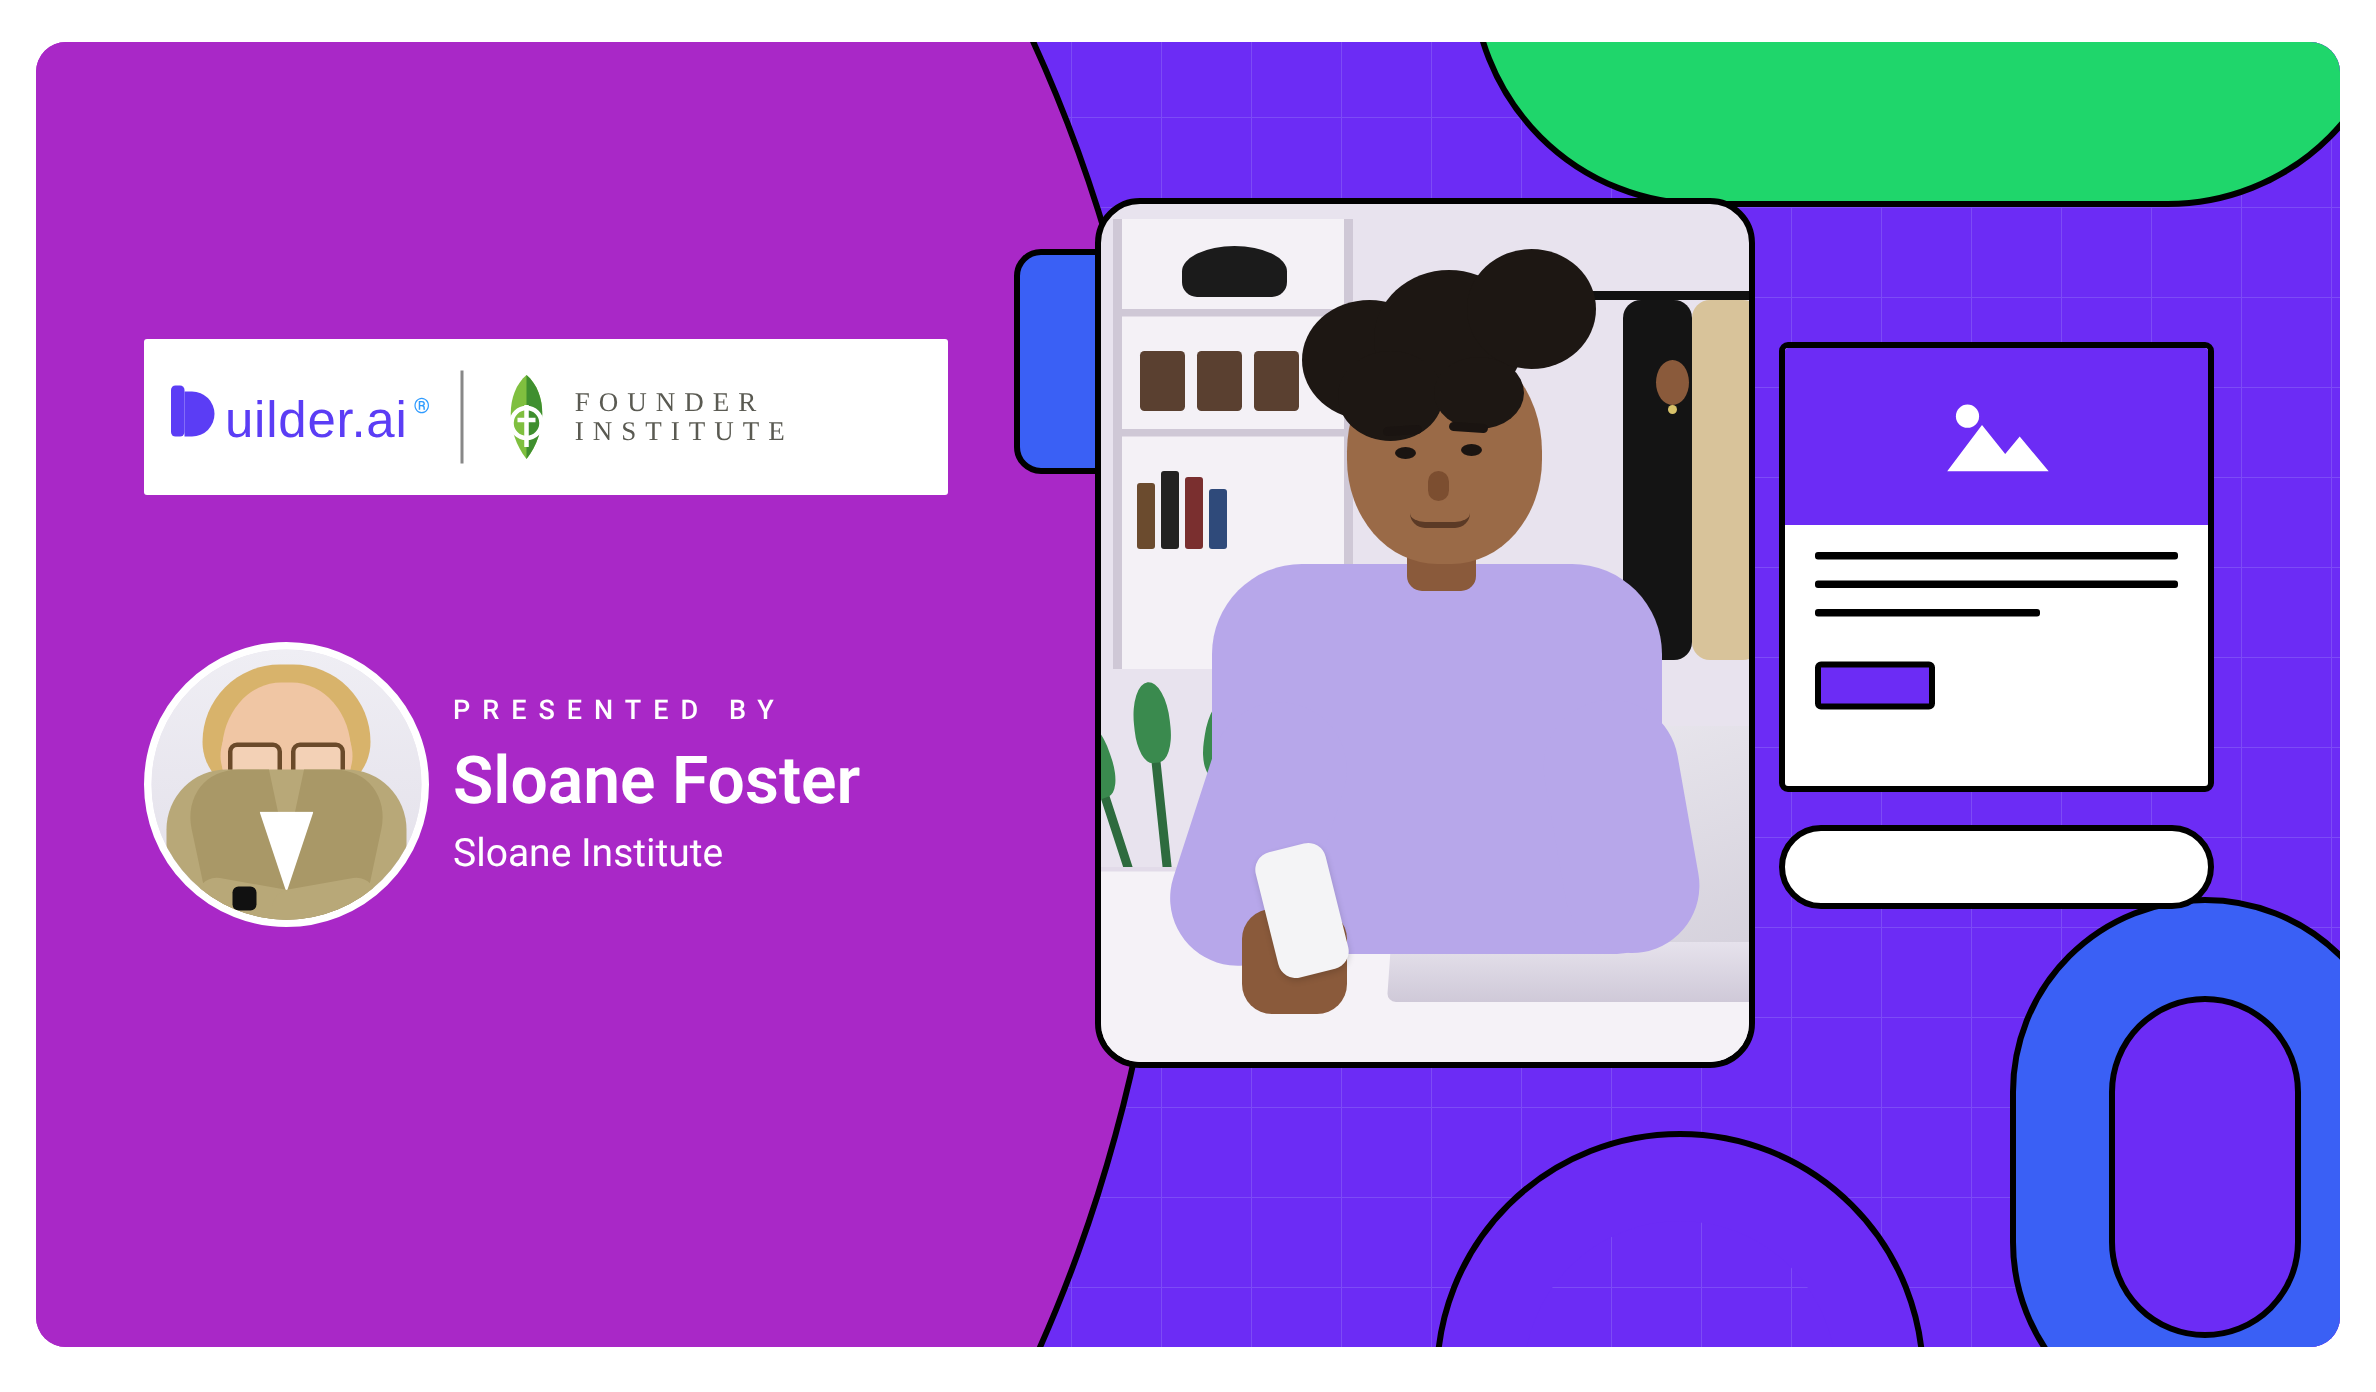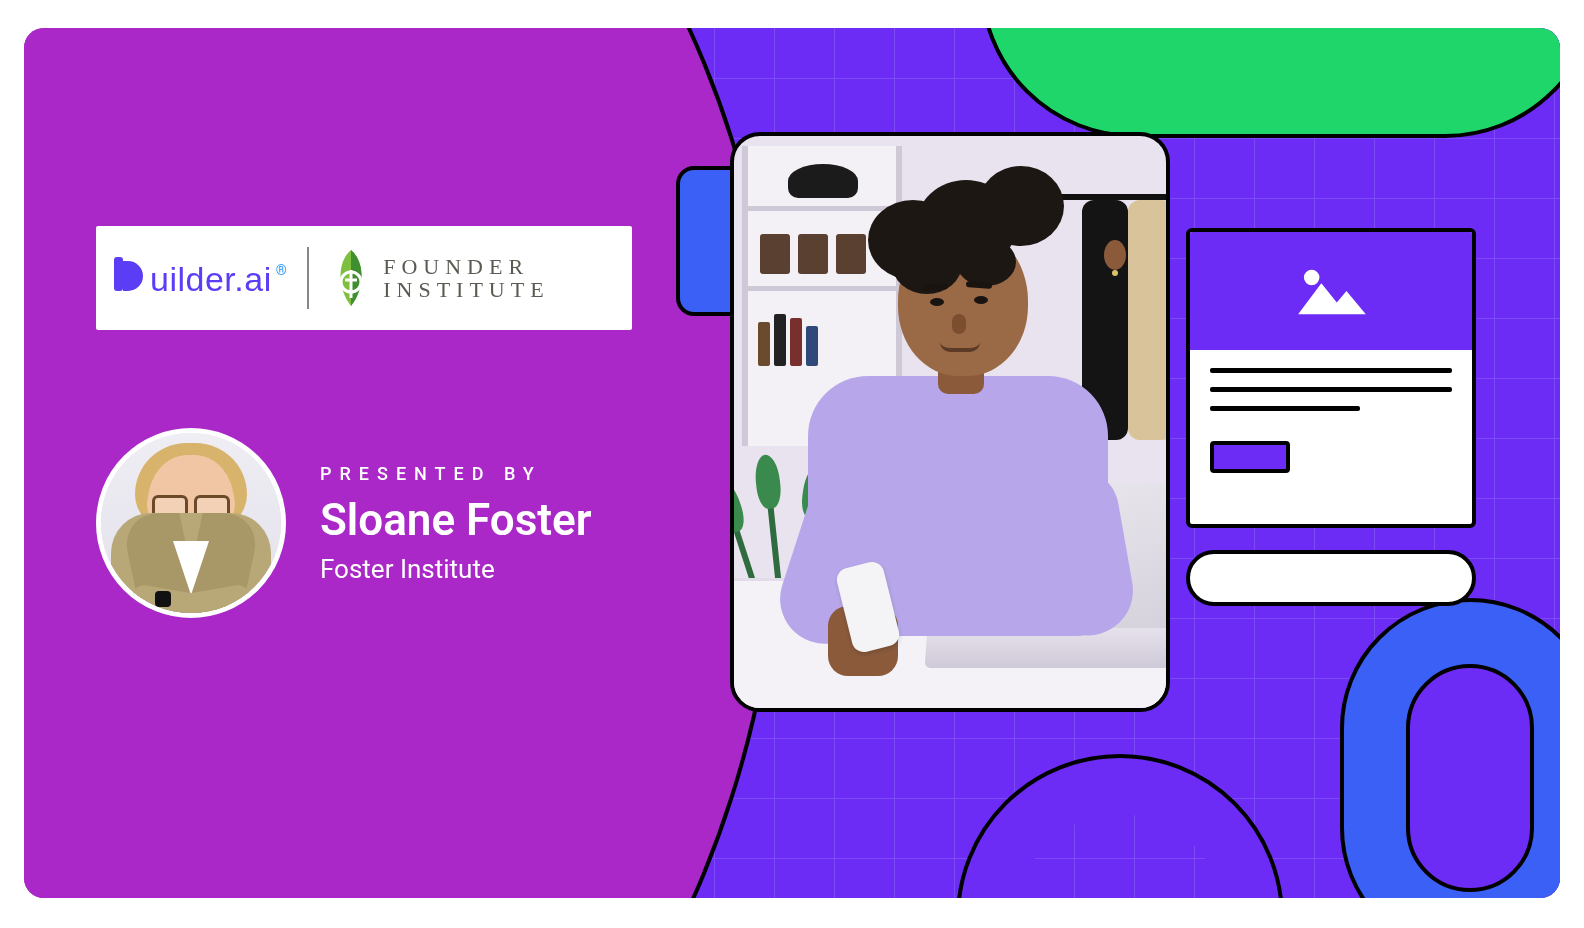--- a/index.html
+++ b/index.html
@@ -283,29 +283,29 @@
   }
   .builder-logo .b-glyph::after{
     content:"";position:absolute;left:9px;top:4px;width:20px;height:30px;background:#5b3df5;border-radius:0 16px 16px 0;
   }
   .builder-logo .txt{font-family:Arial,sans-serif;}
   .builder-logo .reg{color:#2f9bff;font-size:14px;position:relative;top:-16px;left:2px;}
   .vline{width:2px;height:62px;background:#888;}
   .fi-logo{display:flex;align-items:center;gap:12px;}
   .fi-leaf{width:40px;height:60px;position:relative;}
   .fi-leaf svg{width:100%;height:100%;}
-  .fi-text{line-height:1.05;color:#5a5a52;font-family:"Georgia","Times New Roman",serif;letter-spacing:6px;font-size:22px;text-transform:uppercase;}
+  .fi-text{line-height:1.05;color:#5a5a52;font-family:"Georgia","Times New Roman",serif;letter-spacing:6px;font-size:18px;text-transform:uppercase;}
 
   
   .presenter{
     position:absolute;
     left:72px;
     top:400px;
     display:flex;
-    gap:34px;
+    gap:16px;
     align-items:center;
     color:#fff;
   }
   .avatar{
     width:190px;height:190px;border-radius:50%;
     background:#e9e3ef;
     border:5px solid #fff;
     overflow:hidden;
     position:relative;
     flex:0 0 auto;
@@ -467,17 +467,17 @@
       <div class="smile"></div>
 
       <div class="jacket"></div>
       <div class="vneck"></div>
       <div class="arms"></div>
       <div class="watch"></div>
     </div>
     <div>
       <div class="eyebrow">PRESENTED BY</div>
       <div class="name">Sloane Foster</div>
-      <div class="org">Foster Institute</div>
+      <div class="org">Sloane Institute</div>
     </div>
   </div>
 
 </div>
 
 </body></html>

